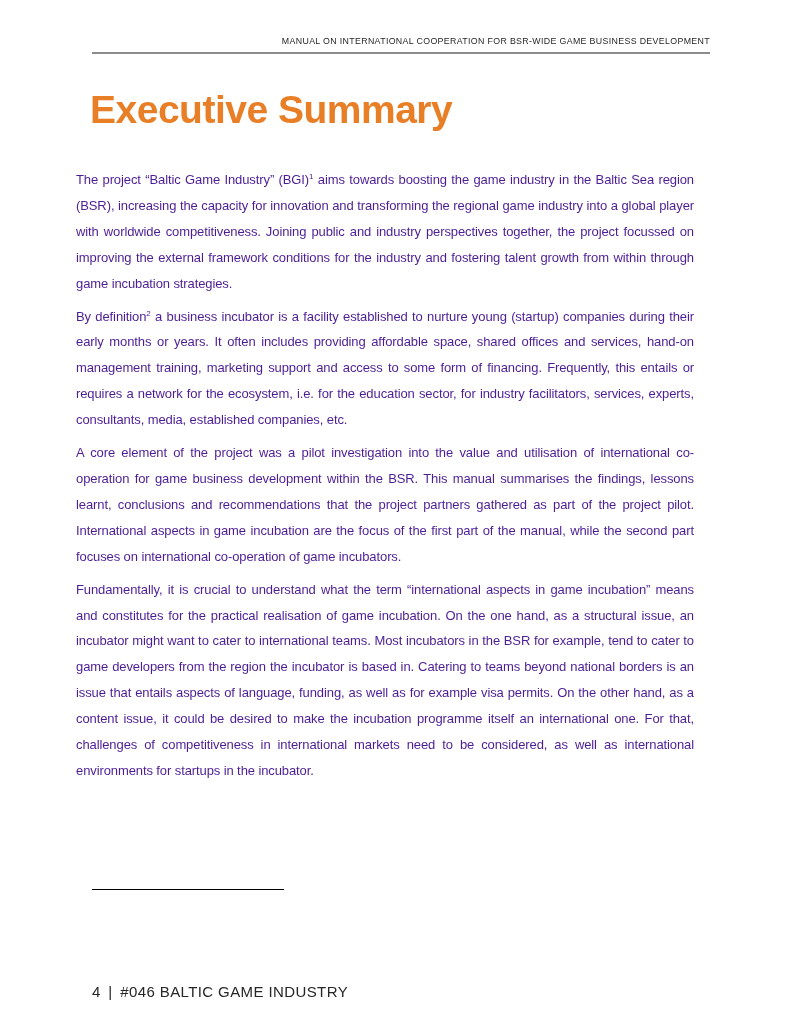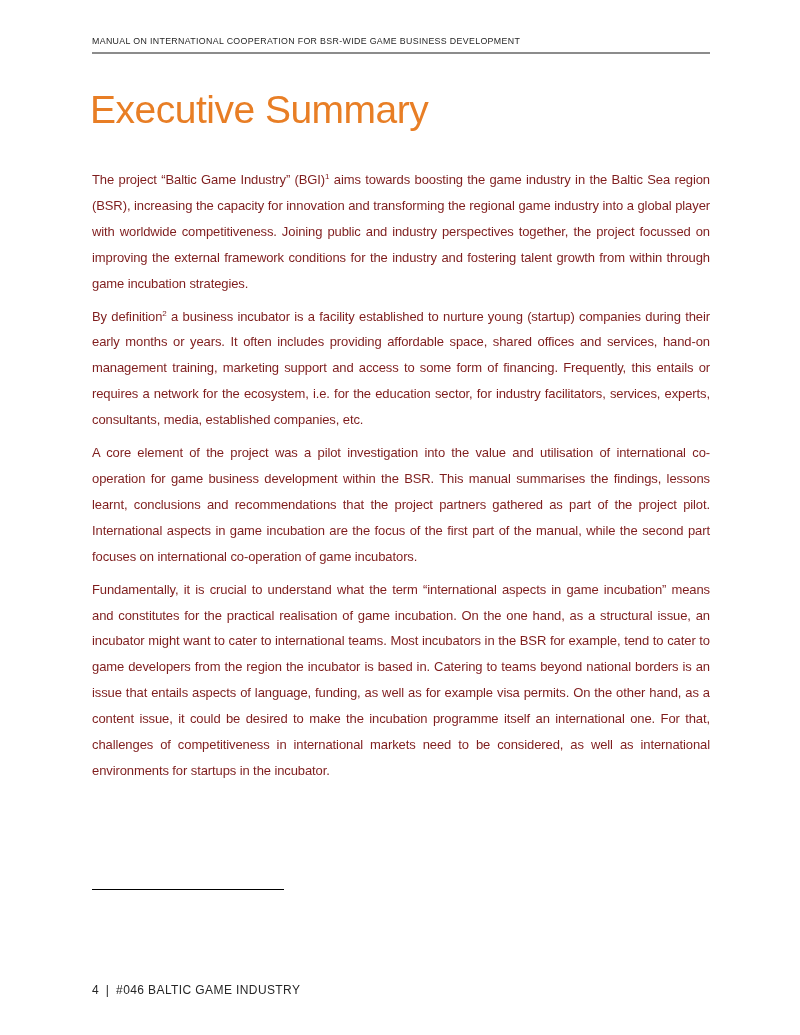--- a/index.html
+++ b/index.html
@@ -20,40 +20,41 @@
     width: 618px;
     border-bottom: 2px solid #8c8c8c;
     padding-bottom: 6px;
   }
   .header-title {
     font-size: 8.8px;
     font-weight: 400;
     letter-spacing: 0.35px;
     color: #262626;
     white-space: nowrap;
+    text-align: right;
   }
   .doc-title {
     position: absolute;
     top: 88px;
     left: 90px;
     font-size: 39px;
-    font-weight: 400;
+    font-weight: 700;
     letter-spacing: -0.5px;
     color: #E87E25; 
   }
   .body-text {
     position: absolute;
     top: 167px;
-    left: 92px;
+    left: 76px;
     width: 618px;
     font-size: 13px;
     line-height: 25.9px;
     letter-spacing: -0.1px;
     text-align: justify;
-    color: #7f1d1d;
+    color: #4c1d95;
   }
   .body-text p { margin: 0 0 7px 0; }
   .body-text sup {
     font-size: 8px;
     line-height: 0;
     vertical-align: super;
   }
   .footnotes {
     position: absolute;
     top: 889px;
@@ -75,21 +76,21 @@
   .footnote sup { font-size: 7.5px; line-height: 0; vertical-align: super; }
   .footnote a {
     color: #7f7f7f;
     text-decoration: underline;
     cursor: pointer;
   }
   .page-footer {
     position: absolute;
     top: 983px;
     left: 92px;
-    font-size: 12px;
+    font-size: 15px;
     letter-spacing: 0.4px;
     color: #262626;
     white-space: nowrap;
   }
   .page-footer span { margin-right: 3px; }
 </style>
 </head>
 <body>
 
 <div class="page">

